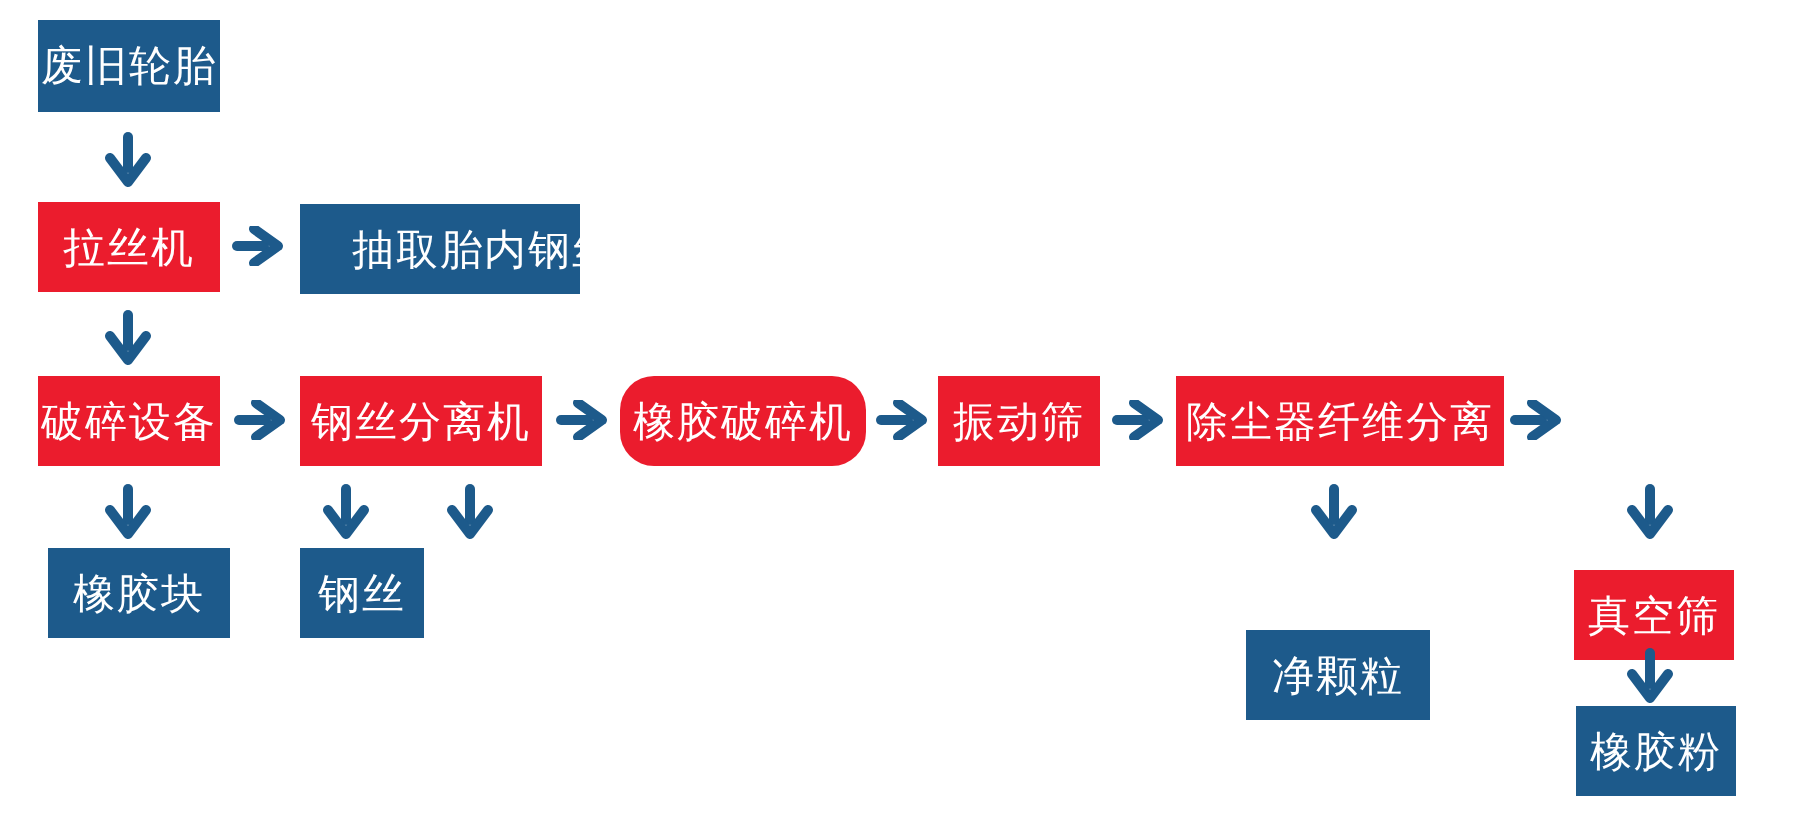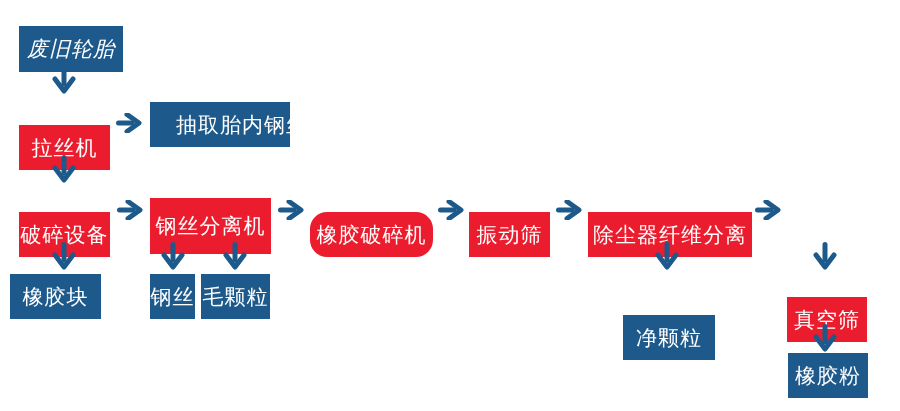--- a/index.html
+++ b/index.html
@@ -17,59 +17,58 @@
     align-items: center;
     justify-content: center;
     color: #ffffff;
     font-size: 21px;
     font-weight: 300;
     letter-spacing: 1px;
     white-space: nowrap;
     box-sizing: border-box;
     text-align: center;
   }
-  .node.process { background: var(--process, #eb1c2d); margin-top: 24px; }
+  .node.process { background: var(--process, #eb1c2d); }
   .node.material { background: var(--material, #1d5a8b); }
   .arrow {
     position: absolute;
     color: var(--arrow, #1d5a8b);
   }
   .arrow svg { display: block; }
 </style>
 </head>
 <body>
 
 <div class="canvas">
 
-  <div class="node material" style="left:19px; top:26px; width:104px; height:46px;font-style:italic;">废旧轮胎</div>
+  <div class="node material" style="left:19px; top:10px; width:91px; height:46px;">废旧轮胎</div>
 
   <div class="node process" style="left:19px; top:101px; width:91px; height:45px;">拉丝机</div>
 
   <div class="node material" style="left:150px; top:102px; width:140px; height:45px;padding-left:44px;">抽取胎内钢丝</div>
 
   <div class="node process" style="left:19px; top:188px; width:91px; height:45px;">破碎设备</div>
 
-  <div class="node process" style="left:150px; top:174px; width:121px; height:56px;">钢丝分离机</div>
+  <div class="node process" style="left:150px; top:188px; width:121px; height:45px;">钢丝分离机</div>
 
   <div class="node process" style="left:310px; top:188px; width:123px; height:45px;border-radius:17px;">橡胶破碎机</div>
 
   <div class="node process" style="left:469px; top:188px; width:81px; height:45px;">振动筛</div>
 
   <div class="node process" style="left:588px; top:188px; width:164px; height:45px;">除尘器纤维分离</div>
 
 
-  <div class="node material" style="left:10px; top:274px; width:91px; height:45px;">橡胶块</div>
+  <div class="node material" style="left:24px; top:274px; width:91px; height:45px;">橡胶块</div>
 
-  <div class="node material" style="left:150px; top:274px; width:45px; height:45px;">钢丝</div>
+  <div class="node material" style="left:150px; top:274px; width:62px; height:45px;">钢丝</div>
 
-  <div class="node material" style="left:201px; top:274px; width:69px; height:45px;">毛颗粒</div>
 
   <div class="node material" style="left:623px; top:273px; width:92px; height:45px;margin-top:42px;">净颗粒</div>
 
-  <div class="node process" style="left:787px; top:273px; width:80px; height:45px;text-align:center;">真空筛</div>
+  <div class="node process" style="left:787px; top:285px; width:80px; height:45px;text-align:center;">真空筛</div>
 
   <div class="node material" style="left:788px; top:353px; width:80px; height:45px;">橡胶粉</div>
 
   <span class="arrow" style="left:52px; top:66px;">
     <svg width="24" height="28" viewBox="0 0 24 28" fill="none" stroke="currentColor" stroke-width="5" stroke-linecap="round" stroke-linejoin="round">
         <path d="M12 2.5 V18"></path>
         <path d="M3 13 L12 25 L21 13"></path>
       </svg>
   </span>
   <span class="arrow" style="left:52px; top:155px;">

